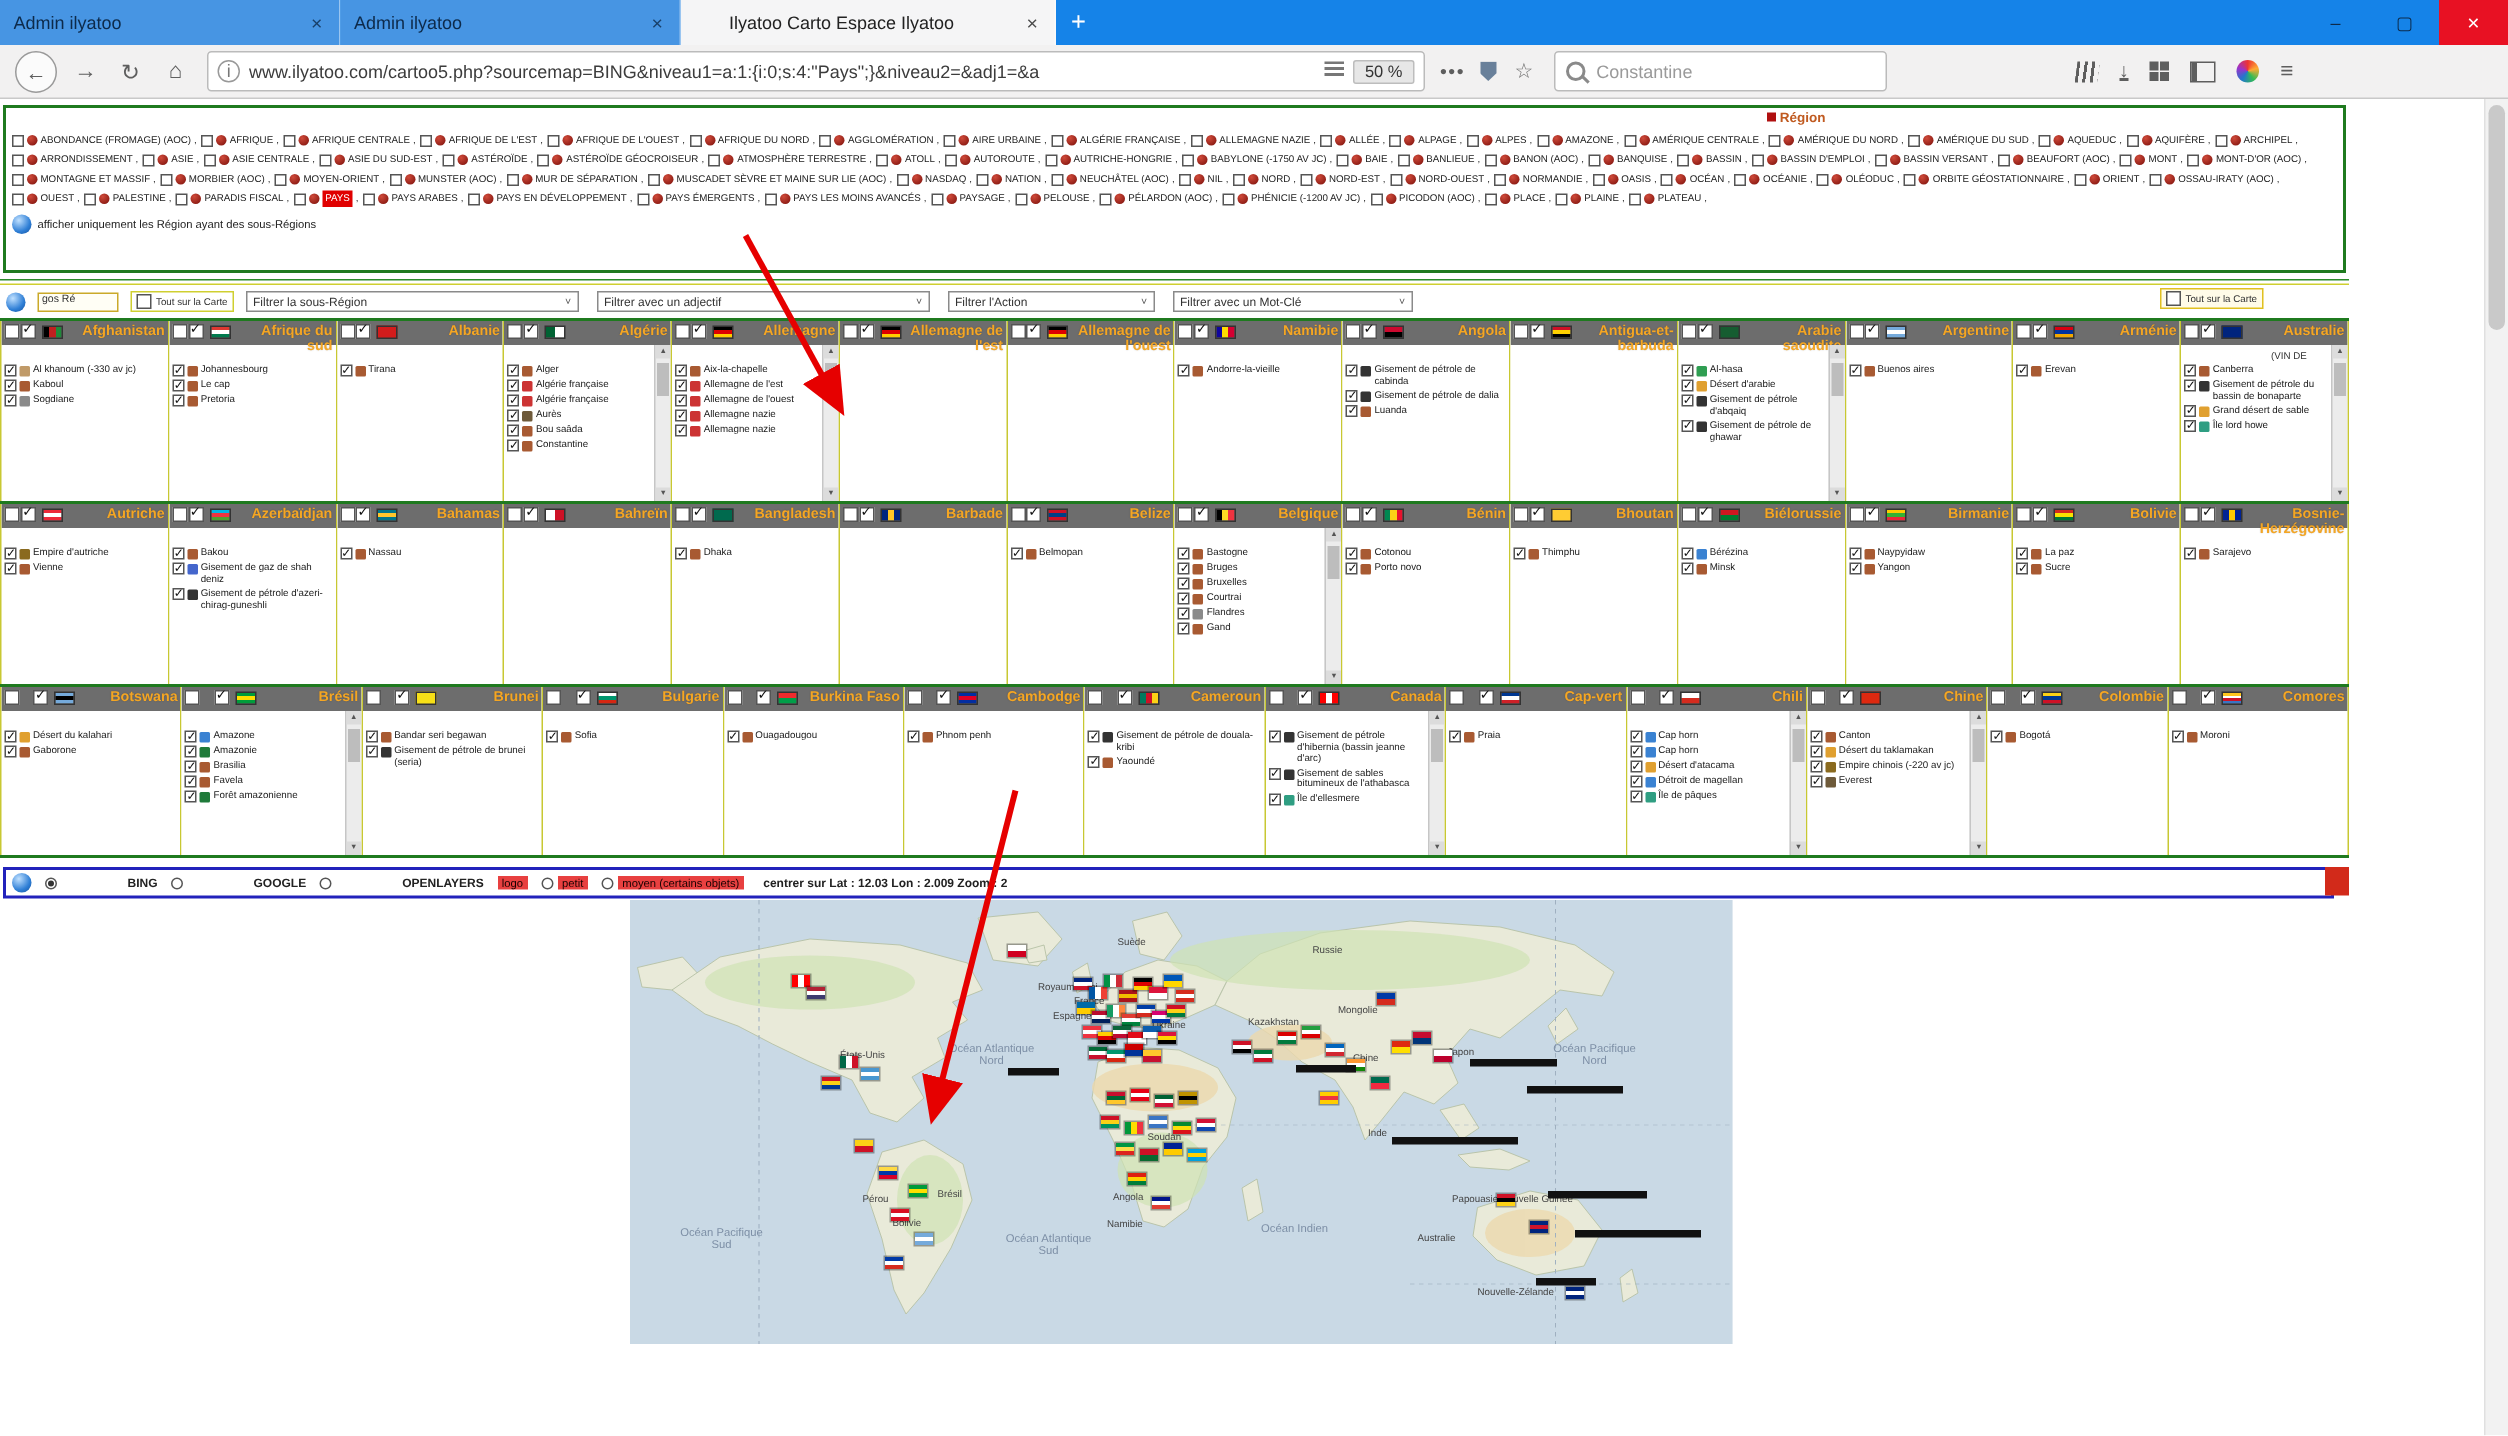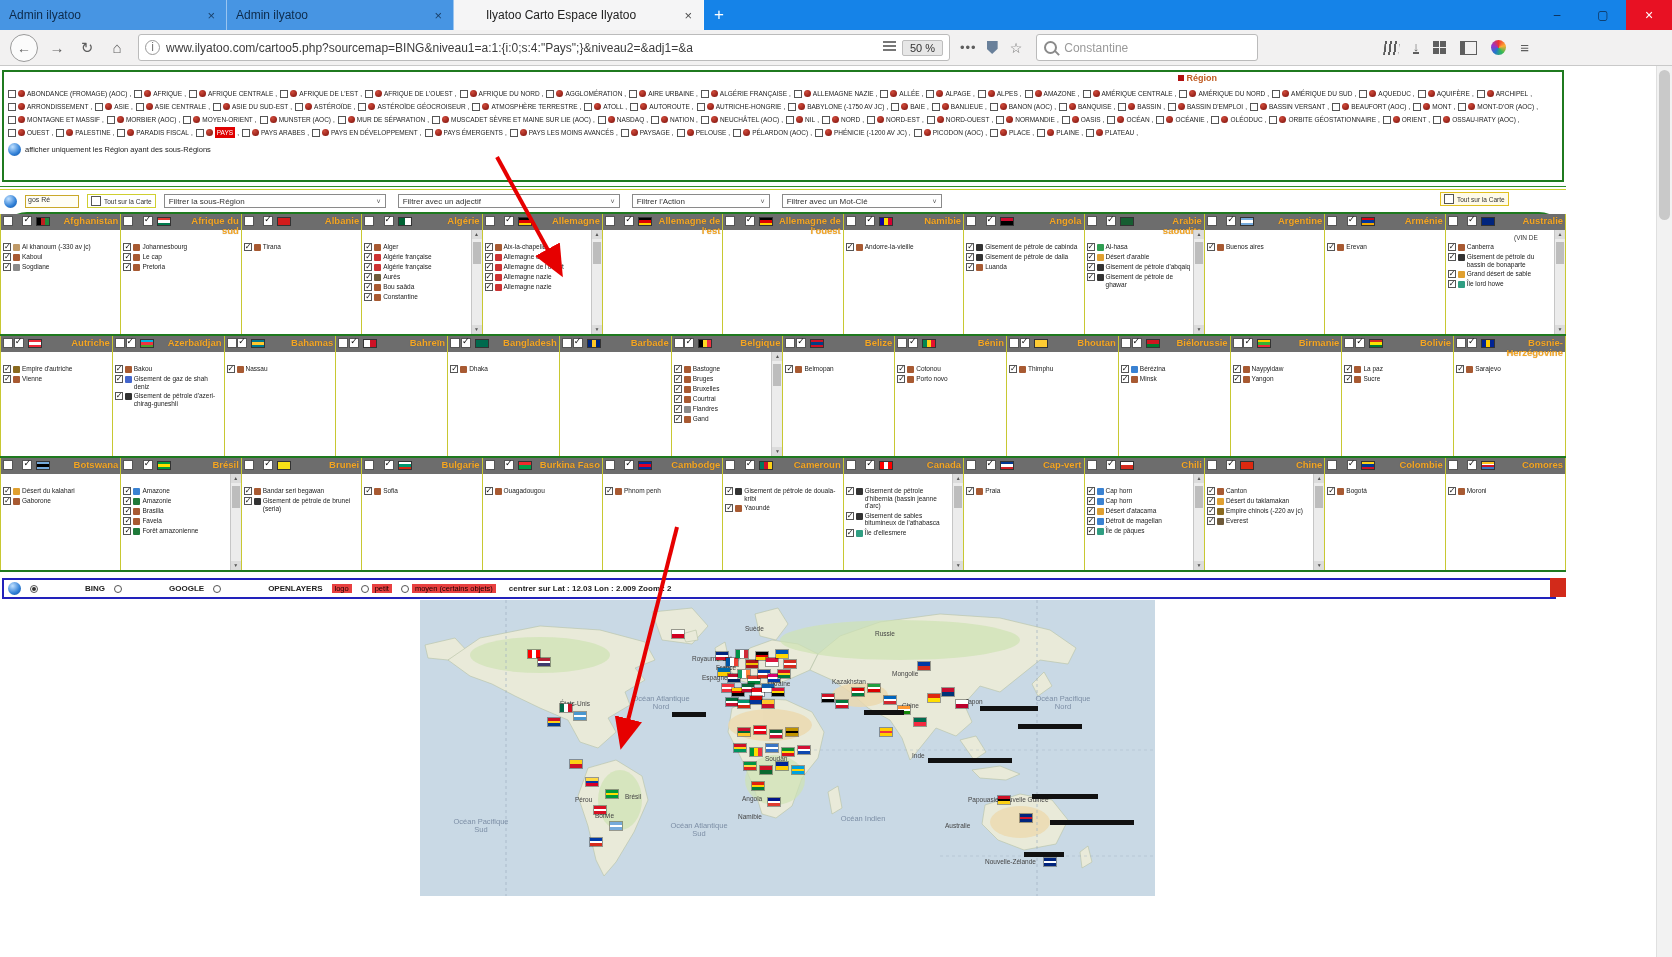--- a/index.html
+++ b/index.html
@@ -76,21 +76,21 @@
   .fselect:nth-child(1){width:222px;}.fselect:nth-child(2){width:222px;}
   .fselect:nth-child(3){width:138px;}.fselect:nth-child(4){width:160px;}
   .fsel-label{font-size:8px;color:#333;white-space:nowrap;overflow:hidden;}
   .fsel-arrow{font-size:7px;color:#555;}
   .right-toggle{position:absolute;left:1440px;top:0;display:flex;align-items:center;gap:3px;border:1px solid #e0c020;background:#fffbe8;padding:1px 3px;}
   .right-toggle .lab{font-size:6.5px;color:#333;white-space:nowrap;}
 
   
   #country-grid{position:absolute;left:0;top:146px;width:1566px;border-bottom:2px solid #1f7a1f;}
   .c-row{display:flex;border-top:2px solid #1f7a1f;}
-  .c-row:nth-child(1){height:120px;border-radius:27px;}.c-row:nth-child(2){height:120px;}.c-row:nth-child(3){height:112px;}
+  .c-row:nth-child(1){height:120px;}.c-row:nth-child(2){height:120px;}.c-row:nth-child(3){height:112px;}
   .panel{flex:1 1 0;min-width:0;border-right:1px solid #c8c832;position:relative;overflow:hidden;background:#fff;display:flex;flex-direction:column;}
   .panel:first-child{border-left:1px solid #c8c832;}
   .p-head{height:16px;background:#6d6d6d;position:relative;flex:none;z-index:2;}
   .p-head .hcb1{position:absolute;left:2px;top:2px;}
   .p-head .hcb2{position:absolute;right:88px;top:2px;}
   .p-flag{position:absolute;right:70px;top:3px;width:14px;height:9px;border:1px solid #333;box-sizing:border-box;}
   .p-name{position:absolute;right:2px;top:2px;width:64px;text-align:right;font-size:9.5px;font-weight:bold;
           color:#f5a623;line-height:10px;text-shadow:0 0 1px rgba(0,0,0,.25);}
   .p-body{flex:1;position:relative;padding:12px 2px 0 2px;overflow:hidden;}
   .p-body.has-scroll{padding-right:12px;}
@@ -835,20 +835,29 @@
                 <span class="cb sm checked"></span>
                 <span class="p-ico" style="background: rgb(168, 90, 50);"></span>
                 <span class="p-label">Luanda</span>
               </div>
             </div>
           </div>
           <div class="panel">
             <div class="p-head">
               <span class="cb hcb1"></span>
               <span class="cb checked hcb2"></span>
+              <span class="p-flag" style="background: linear-gradient(rgb(206, 17, 38) 0%, rgb(206, 17, 38) 33.3333%, rgb(255, 209, 0) 33.3333%, rgb(255, 209, 0) 66.6667%, rgb(0, 0, 0) 66.6667%, rgb(0, 0, 0) 100%);"></span>
+              <span class="p-name">Antigua-et-barbuda</span>
+            </div>
+            <div class="p-body"></div>
+          </div>
+          <div class="panel">
+            <div class="p-head">
+              <span class="cb hcb1"></span>
+              <span class="cb checked hcb2"></span>
               <span class="p-flag" style="background: rgb(22, 93, 49);"></span>
               <span class="p-name">Arabie saoudite</span>
             </div>
             <div class="p-body has-scroll">
               <div class="p-item">
                 <span class="cb sm checked"></span>
                 <span class="p-ico" style="background: rgb(47, 158, 82);"></span>
                 <span class="p-label">Al-hasa</span>
               </div>
               <div class="p-item">
@@ -1030,20 +1039,35 @@
               <span class="cb checked hcb2"></span>
               <span class="p-flag" style="background: linear-gradient(to right, rgb(0, 38, 127) 0%, rgb(0, 38, 127) 33.3333%, rgb(255, 199, 38) 33.3333%, rgb(255, 199, 38) 66.6667%, rgb(0, 38, 127) 66.6667%, rgb(0, 38, 127) 100%);"></span>
               <span class="p-name">Barbade</span>
             </div>
             <div class="p-body"></div>
           </div>
           <div class="panel">
             <div class="p-head">
               <span class="cb hcb1"></span>
               <span class="cb checked hcb2"></span>
+              <span class="p-flag" style="background: linear-gradient(rgb(206, 17, 38) 0%, rgb(206, 17, 38) 33.3333%, rgb(0, 63, 135) 33.3333%, rgb(0, 63, 135) 66.6667%, rgb(206, 17, 38) 66.6667%, rgb(206, 17, 38) 100%);"></span>
+              <span class="p-name">Belize</span>
+            </div>
+            <div class="p-body">
+              <div class="p-item">
+                <span class="cb sm checked"></span>
+                <span class="p-ico" style="background: rgb(168, 90, 50);"></span>
+                <span class="p-label">Belmopan</span>
+              </div>
+            </div>
+          </div>
+          <div class="panel">
+            <div class="p-head">
+              <span class="cb hcb1"></span>
+              <span class="cb checked hcb2"></span>
               <span class="p-flag" style="background: linear-gradient(to right, rgb(0, 0, 0) 0%, rgb(0, 0, 0) 33.3333%, rgb(253, 218, 36) 33.3333%, rgb(253, 218, 36) 66.6667%, rgb(239, 51, 64) 66.6667%, rgb(239, 51, 64) 100%);"></span>
               <span class="p-name">Belgique</span>
             </div>
             <div class="p-body has-scroll">
               <div class="p-item">
                 <span class="cb sm checked"></span>
                 <span class="p-ico" style="background: rgb(168, 90, 50);"></span>
                 <span class="p-label">Bastogne</span>
               </div>
               <div class="p-item">
@@ -1068,35 +1092,20 @@
               </div>
               <div class="p-item">
                 <span class="cb sm checked"></span>
                 <span class="p-ico" style="background: rgb(168, 90, 50);"></span>
                 <span class="p-label">Gand</span>
               </div>
               <div class="p-scroll">
                 <span class="sc-up">▲</span>
                 <span class="sc-thumb"></span>
                 <span class="sc-dn">▼</span>
-              </div>
-            </div>
-          </div>
-          <div class="panel">
-            <div class="p-head">
-              <span class="cb hcb1"></span>
-              <span class="cb checked hcb2"></span>
-              <span class="p-flag" style="background: linear-gradient(rgb(206, 17, 38) 0%, rgb(206, 17, 38) 33.3333%, rgb(0, 63, 135) 33.3333%, rgb(0, 63, 135) 66.6667%, rgb(206, 17, 38) 66.6667%, rgb(206, 17, 38) 100%);"></span>
-              <span class="p-name">Belize</span>
-            </div>
-            <div class="p-body">
-              <div class="p-item">
-                <span class="cb sm checked"></span>
-                <span class="p-ico" style="background: rgb(168, 90, 50);"></span>
-                <span class="p-label">Belmopan</span>
               </div>
             </div>
           </div>
           <div class="panel">
             <div class="p-head">
               <span class="cb hcb1"></span>
               <span class="cb checked hcb2"></span>
               <span class="p-flag" style="background: linear-gradient(to right, rgb(0, 135, 81) 0%, rgb(0, 135, 81) 33.3333%, rgb(252, 209, 22) 33.3333%, rgb(252, 209, 22) 66.6667%, rgb(232, 17, 45) 66.6667%, rgb(232, 17, 45) 100%);"></span>
               <span class="p-name">Bénin</span>
             </div>

